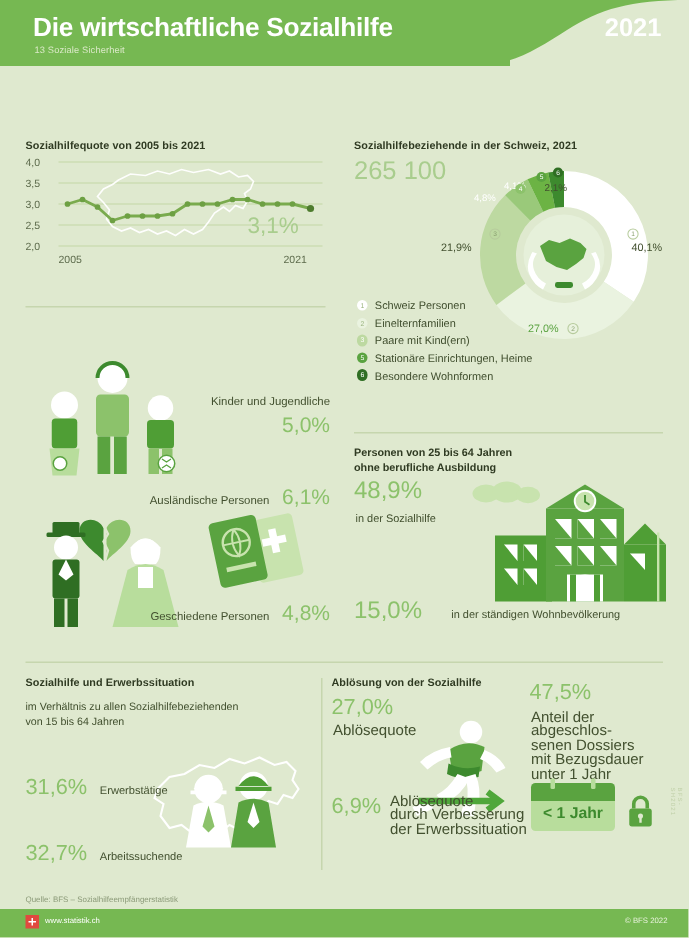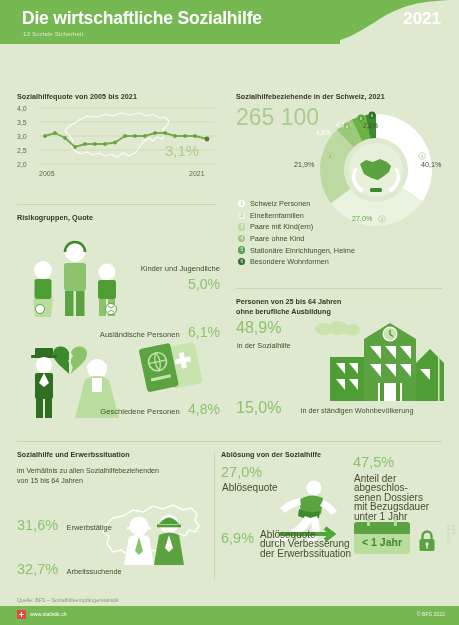--- a/index.html
+++ b/index.html
@@ -46,21 +46,21 @@
     font-size: 15px; color: #a9cd8e; font-weight: normal;
   }
 
   
   #risk { position: absolute; left: 17px; top: 213px; width: 205px; height: 212px; }
   .risk-lbl { font-size: 7.6px; color: #42502f; }
   .risk-val { font-size: 14px; color: #8cc26b; }
 
   
   #donut { position: absolute; left: 236px; top: 92px; width: 210px; height: 180px; }
-  .donut-num { position: absolute; left: 0; top: 12px; font-size: 23px; color: #a9cd8e; }
+  .donut-num { position: absolute; left: 0; top: 12px; font-size: 17px; color: #a9cd8e; }
   .legend { position: absolute; left: 2px; top: 106px; }
   .leg-row { display: flex; align-items: center; height: 11.6px; }
   .leg-badge {
     width: 7.4px; height: 7.4px; border-radius: 50%;
     font-size: 4.6px; line-height: 7.4px; text-align: center;
     margin-right: 4.5px; flex: 0 0 auto;
   }
   .leg-txt { font-size: 7.3px; color: #3f4d2d; }
 
   
@@ -158,21 +158,20 @@
       </g>
     </svg>
     <div class="num-lc">3,1%</div>
     <div class="lc-xlab" style="left:22px;">2005</div>
     <div class="lc-xlab" style="left:172px;">2021</div>
   </div>
 
   <div class="divider" style="left:17px; top:204px; width:200px;"></div>
 
   <div id="risk">
-    <div class="sec-title">Risikogruppen, Quote</div>
 
     <svg style="position:absolute; left:4px; top:26px;" width="108" height="80" viewBox="0 0 108 80">
 
       <circle cx="54" cy="13" r="10" fill="#ffffff"></circle>
       <path d="M44,13 a10,10 0 0 1 20,0" fill="none" stroke="#3d8a2e" stroke-width="2.6"></path>
       <rect x="43" y="24" width="22" height="28" rx="3" fill="#8cc26b"></rect>
       <rect x="44" y="52" width="8.5" height="25" fill="#5aa340"></rect>
       <rect x="55" y="52" width="8.5" height="25" fill="#5aa340"></rect>
 
       <circle cx="22" cy="31" r="9" fill="#ffffff"></circle>
@@ -294,24 +293,20 @@
       </div>
       <div class="leg-row">
         <span class="leg-badge" style="background:#eaf3e0;color:#9ab47e;">2</span>
         <span class="leg-txt">Einelternfamilien</span>
       </div>
       <div class="leg-row">
         <span class="leg-badge" style="background:#bdd9a1;color:#ffffff;">3</span>
         <span class="leg-txt">Paare mit Kind(ern)</span>
       </div>
       <div class="leg-row">
-        <span class="leg-badge" style="background:#9ac97a;color:#ffffff;">4</span>
-        <span class="leg-txt">Paare ohne Kind</span>
-      </div>
-      <div class="leg-row">
         <span class="leg-badge" style="background:#5aa340;color:#ffffff;">5</span>
         <span class="leg-txt">Stationäre Einrichtungen, Heime</span>
       </div>
       <div class="leg-row">
         <span class="leg-badge" style="background:#2f6e23;color:#ffffff;">6</span>
         <span class="leg-txt">Besondere Wohnformen</span>
       </div>
     </div>
   </div>
 

